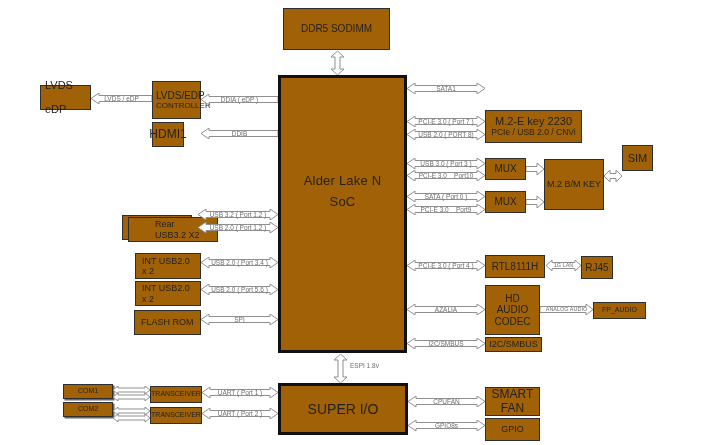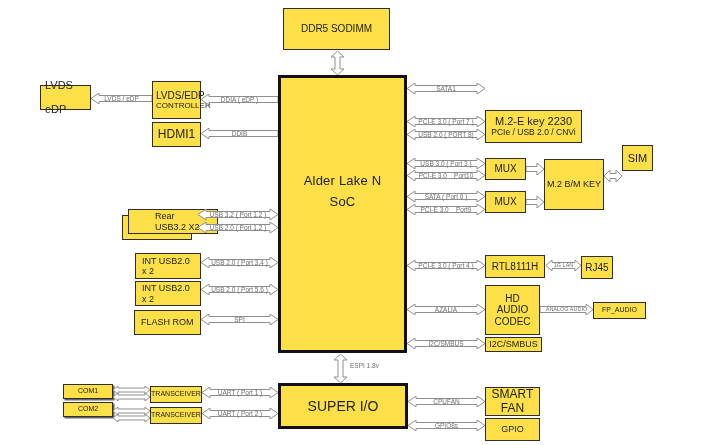--- a/index.html
+++ b/index.html
@@ -2,21 +2,21 @@
 <html><head>
 <meta charset="utf-8">
 <style>
   html,body{margin:0;padding:0;}
   body{
     width:720px;height:445px;position:relative;background:#ffffff;
     font-family:"Liberation Sans", sans-serif;color:#222;overflow:hidden;
   }
   .stage{position:absolute;inset:0;}
   .box{
-    position:absolute;background:#fde047;border:1.5px solid #2e2e2e;
+    position:absolute;background:#a16207;border:1.5px solid #2e2e2e;
     display:flex;flex-direction:column;align-items:center;justify-content:center;
     box-sizing:border-box;text-align:center;line-height:1.15;color:#222;
   }
   .box.thick{border:3px solid #111;}
   .box.left-align{align-items:flex-start;text-align:left;padding-left:6px;}
   .box.shadowed{box-shadow:1.5px 1.5px 0 #666;}
   .arrow{position:absolute;}
   .arrow svg{position:absolute;left:0;top:0;display:block;}
   .arrow-label{
     position:absolute;left:50%;top:50%;transform:translate(-50%,-52%);
@@ -48,26 +48,26 @@
   <div class="box left-align fs11" style="left:40px;top:85px;width:51px;height:25px;padding-left:4px;">
     <div>LVDS</div>
     <div>eDP</div>
   </div>
 
   <div class="box left-align" style="left:152px;top:81px;width:49px;height:38px;padding-left:3px;">
     <div class="fs10">LVDS/EDP</div>
     <div class="fs8">CONTROLLER</div>
   </div>
 
-  <div class="box fs12" style="left:152px;top:122px;width:49px;height:25px;">
+  <div class="box fs12" style="left:152px;top:122px;width:32px;height:25px;">
     <span>HDMI1</span>
   </div>
 
   <div class="box" style="left:122px;top:215px;width:70px;height:25px;"></div>
-  <div class="box left-align fs9" style="left:128px;top:209px;width:90px;height:25px;padding-left:26px;">
+  <div class="box left-align fs9" style="left:128px;top:217px;width:90px;height:25px;padding-left:26px;">
     <div>Rear</div>
     <div>USB3.2 X2</div>
   </div>
 
   <div class="box left-align fs9" style="left:135px;top:253px;width:66px;height:26px;">
     <div>INT USB2.0</div>
     <div>x 2</div>
   </div>
 
   <div class="box left-align fs9" style="left:135px;top:281px;width:66px;height:25px;">
@@ -116,21 +116,21 @@
   </div>
 
   <div class="box fs7" style="left:593px;top:302px;width:53px;height:17px;">
     <span>FP_AUDIO</span>
   </div>
 
   <div class="box fs9" style="left:485px;top:337px;width:57px;height:15px;">
     <span>I2C/SMBUS</span>
   </div>
 
-  <div class="box thick fs14" style="left:278px;top:383px;width:130px;height:46px;">
+  <div class="box thick fs14" style="left:278px;top:383px;width:130px;height:52px;">
     <span>SUPER I/O</span>
   </div>
 
   <div class="box shadowed fs7" style="left:63px;top:384px;width:50px;height:15px;">
     <span>COM1</span>
   </div>
 
   <div class="box shadowed fs7" style="left:63px;top:402px;width:50px;height:15px;">
     <span>COM2</span>
   </div>

